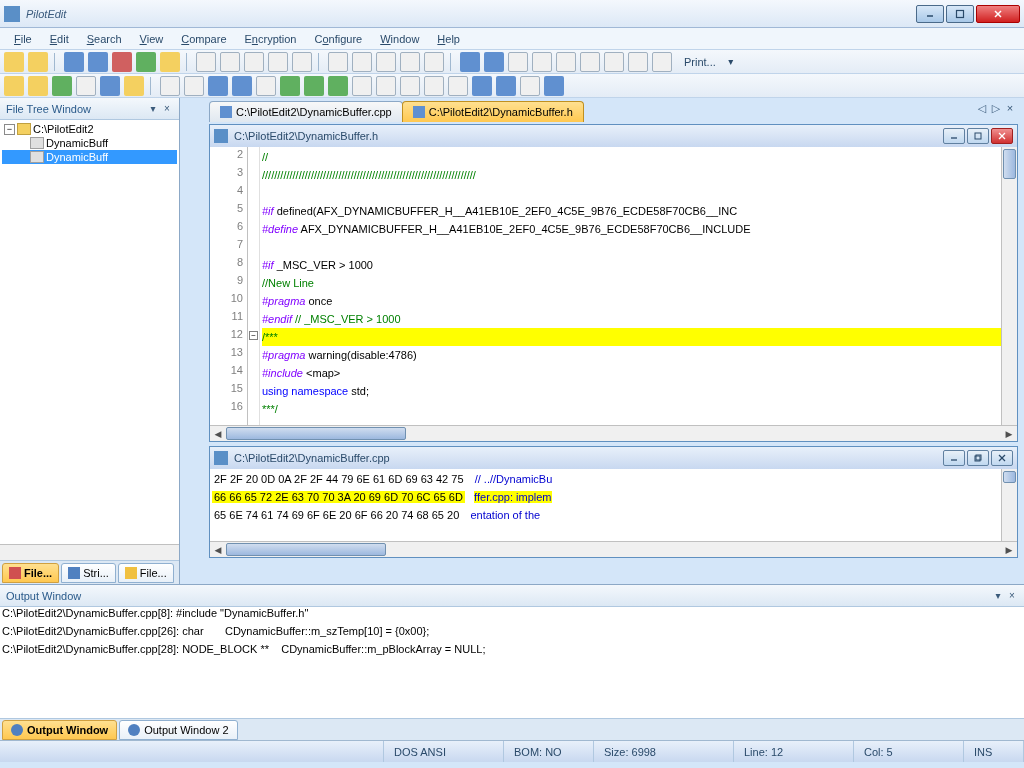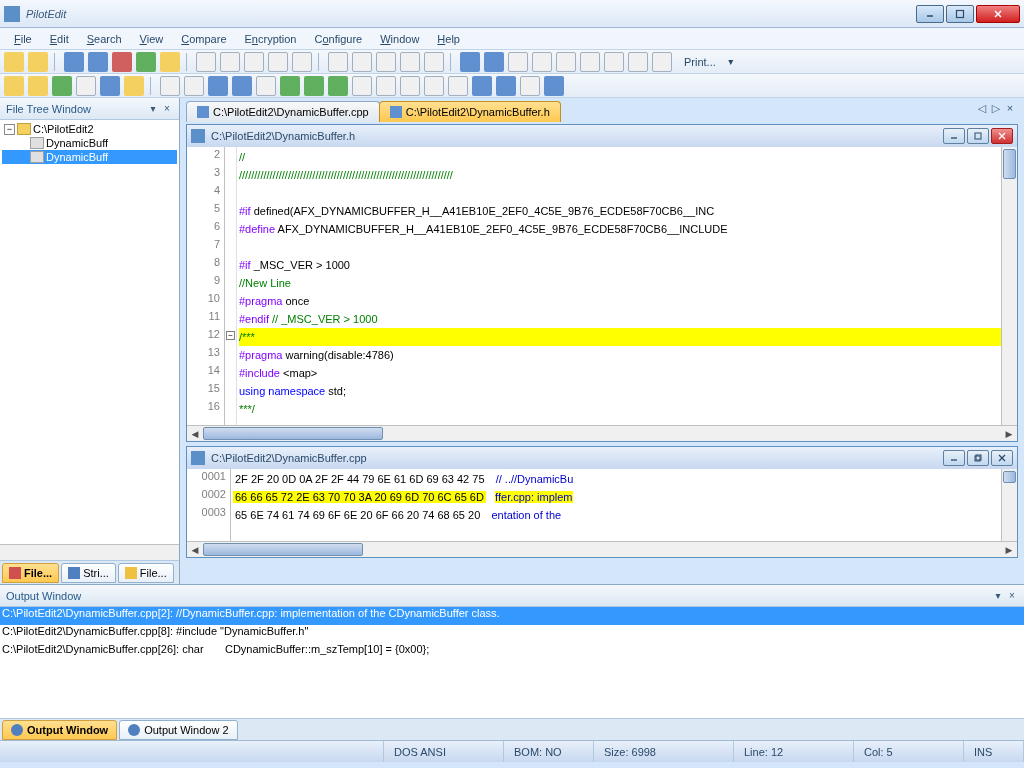--- a/index.html
+++ b/index.html
@@ -26,21 +26,21 @@
 .tbtn { width: 20px; height: 20px; border: 1px solid transparent; display: flex; align-items: center; justify-content: center; border-radius: 2px; }
 .tbtn.ylw { background: #f4d060; }
 .tbtn.blu { background: #6090d0; }
 .tbtn.grn { background: #60b060; }
 .tbtn.red { background: #d06060; }
 .tbtn.wht { background: #f0f0f0; border-color: #a0b0c0; }
 .tsep { width: 4px; height: 18px; border-left: 1px solid #a0b8d0; margin: 0 2px; }
 .tlabel { margin-left: 4px; color: #2a4a6a; padding: 0 4px; }
 
 
-.main { display: flex; height: 486px; }
+.main { display: flex; height: 486px; gap: 23px; }
 
 
 .filetree-panel { width: 180px; border-right: 1px solid #8ca8c6; display: flex; flex-direction: column; background: #f0f6fc; }
 .panel-header { height: 22px; background: linear-gradient(#f4f8fc, #dce8f4); display: flex; align-items: center; padding: 0 6px; color: #2a5a8a; border-bottom: 1px solid #b0c8e0; justify-content: space-between; }
 .panel-header .hctrls { display:flex; gap:2px; }
 .hctrls span { width:12px; height:12px; display:flex; align-items:center; justify-content:center; color:#3a5a7a; font-size:10px; }
 .tree-body { flex: 1; background: #fff; padding: 2px; font-family: 'Courier New', monospace; font-size: 12px; overflow: hidden; }
 .tree-node { padding: 1px 2px; white-space: nowrap; display:flex; align-items:center; }
 .tree-node .fold-icon { width:14px; height:12px; background:#f4d060; border:1px solid #c0a040; margin-right:2px; display:inline-block; }
 .tree-node .expander { width:11px; height:11px; border:1px solid #8a8a8a; display:inline-flex; align-items:center; justify-content:center; font-size:9px; margin-right:2px; background:#fff; }
@@ -79,21 +79,21 @@
 .line.hl { background:#ffff00; }
 .vscroll { width:16px; background:#f0f0f0; border-left:1px solid #c0c0c0; position:relative; }
 .vscroll .thumb { position:absolute; left:1px; right:1px; background:linear-gradient(to right,#d0ddef,#9cb8df); border:1px solid #7090b0; border-radius:2px; }
 .hscroll { height:16px; background:#f0f0f0; border-top:1px solid #c0c0c0; display:flex; position:relative; }
 .hscroll .arrow { width:16px; display:flex; align-items:center; justify-content:center; font-size:9px; color:#505050; }
 .hscroll .track { flex:1; position:relative; }
 .hscroll .thumb { position:absolute; top:1px; bottom:1px; background:linear-gradient(#d0ddef,#9cb8df); border:1px solid #7090b0; border-radius:2px; }
 
 
 .c-cmt { color:#008000; }
-.c-pre { color:#8000ff; }
+.c-pre { color:#8000ff;font-style:italic; }
 .c-key { color:#0000ff; }
 .c-ascstr { color:#0000d0; }
 
 
 .output-panel { border-top:1px solid #8ca8c6; background:#f0f6fc; display:flex; flex-direction:column; height:156px;}
 .output-body { flex:1; background:#fff; font-family:'Courier New', monospace; font-size:12px; overflow:hidden; position:relative; }
 .output-line { height:18px; padding:0 2px; white-space:pre; }
 .output-line.sel { background:#3399ff; color:#fff; }
 .out-tabs { height:22px; background:#dce8f4; display:flex; align-items:center; padding:0 2px; gap:2px; border-top:1px solid #b0c8e0;}
 .out-tab { padding:3px 8px; background:linear-gradient(#fff,#e8f0f8); border:1px solid #90b0d0; border-radius:3px 3px 0 0; display:flex; align-items:center; gap:4px; font-size:10px;}
@@ -343,25 +343,20 @@
             </div>
           <div class="swbtn">
               <svg viewBox="0 0 8 8">
                 <line x1="1" y1="1" x2="7" y2="7" stroke="#2a4a6a" stroke-width="1.3"></line>
                 <line x1="7" y1="1" x2="1" y2="7" stroke="#2a4a6a" stroke-width="1.3"></line>
               </svg>
             </div>
         </div>
       </div>
       <div class="code-body">
-        <div class="gutter" id="gutter2" style="width:44px">
-            <div class="line">0001</div>
-            <div class="line">0002</div>
-            <div class="line">0003</div>
-          </div>
         <div class="code" id="code2"><div class="line"><span style="padding: 0px 2px;">2F 2F 20 0D 0A 2F 2F 44 79 6E 61 6D 69 63 42 75</span><span>   </span><span class="c-ascstr">// ..//DynamicBu</span></div><div class="line"><span style="padding: 0px 2px; background: rgb(255, 255, 0);">66 66 65 72 2E 63 70 70 3A 20 69 6D 70 6C 65 6D</span><span>   </span><span class="c-ascstr" style="background: rgb(255, 255, 0);">ffer.cpp: implem</span></div><div class="line"><span style="padding: 0px 2px;">65 6E 74 61 74 69 6F 6E 20 6F 66 20 74 68 65 20</span><span>   </span><span class="c-ascstr">entation of the </span></div></div>
         <div class="vscroll">
             <div class="thumb" style="top:2px;height:12px"></div>
           </div>
       </div>
       <div class="hscroll">
         <div class="arrow">◀</div>
           <div class="track">
             <div class="thumb" style="left:0;width:160px"></div>
           </div>
@@ -374,23 +369,23 @@
 
 <div class="output-panel">
   <div class="panel-header">
     <span>Output Window</span>
     <div class="hctrls">
       <span>▾</span>
       <span>×</span>
     </div>
   </div>
   <div class="output-body" id="output-body">
-      <div class="output-line sel">C:\PilotEdit2\DynamicBuffer.cpp[2]: //DynamicBuffer.cpp: implementation of the CDynamicBuffer class.</div>
       <div class="output-line">C:\PilotEdit2\DynamicBuffer.cpp[8]: #include "DynamicBuffer.h"</div>
       <div class="output-line">C:\PilotEdit2\DynamicBuffer.cpp[26]: char       CDynamicBuffer::m_szTemp[10] = {0x00};</div>
+      <div class="output-line">C:\PilotEdit2\DynamicBuffer.cpp[28]: NODE_BLOCK **    CDynamicBuffer::m_pBlockArray = NULL;</div>
     </div>
   <div class="out-tabs">
     <div class="out-tab active">
         <span class="oicon"></span>
         <span>Output Window</span>
       </div>
     <div class="out-tab">
         <span class="oicon"></span>
         <span>Output Window 2</span>
       </div>

